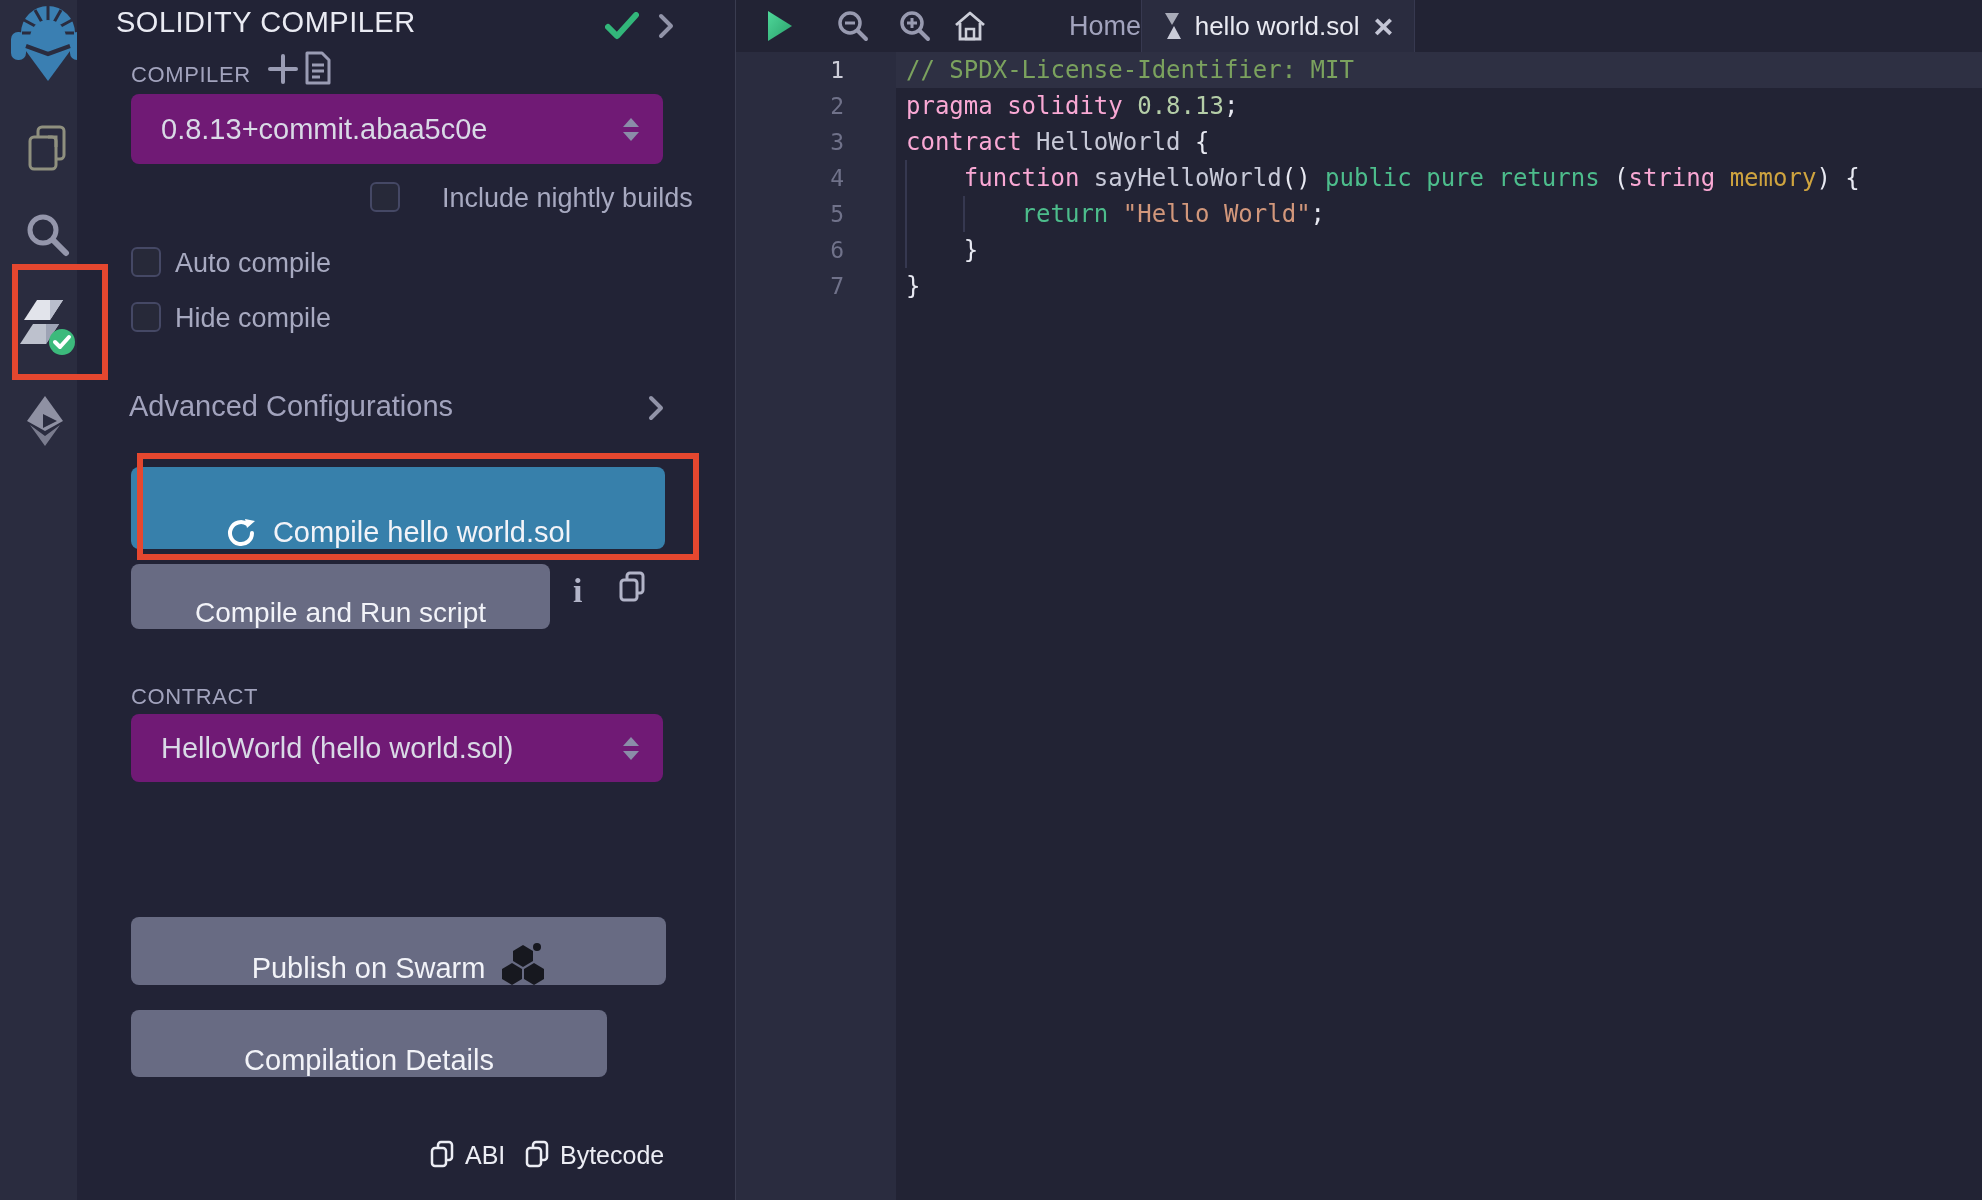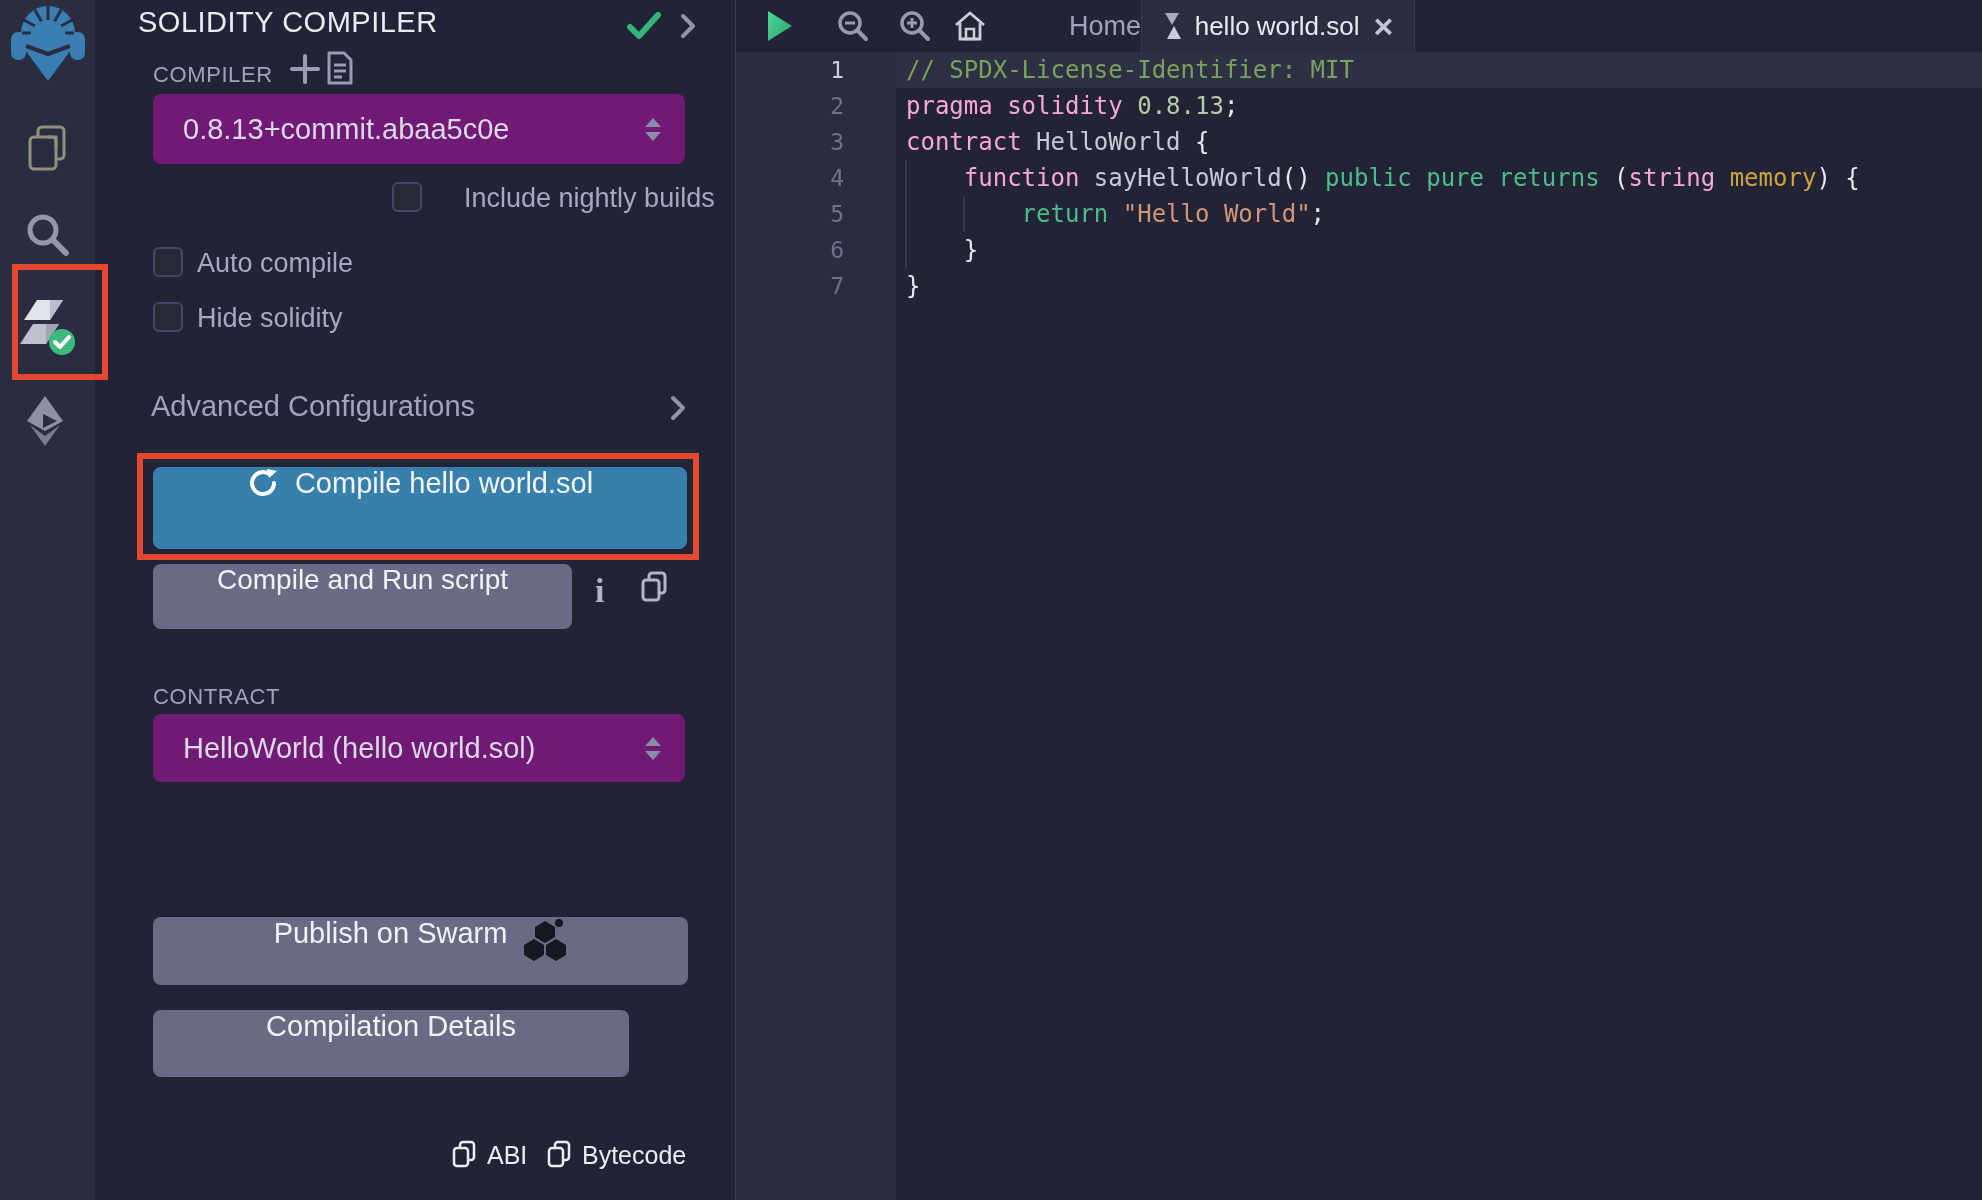--- a/index.html
+++ b/index.html
@@ -5,39 +5,39 @@
   * { margin:0; padding:0; box-sizing:border-box; }
   html,body { width:1982px; height:1200px; overflow:hidden; background:#222336;
               font-family:"Liberation Sans", sans-serif; }
 
   
   .iconbar { position:absolute; left:0; top:0; width:95px; height:1200px; background:#2a2c3f; }
   .ib-item { position:absolute; left:0; width:95px; display:flex; justify-content:center; cursor:pointer; }
   .redbox { position:absolute; border:6px solid #e5472f; z-index:30; pointer-events:none; }
 
   
-  .panel { position:absolute; left:99px; top:0; width:640px; height:1200px; background:#222336; }
+  .panel { position:absolute; left:77px; top:0; width:640px; height:1200px; background:#222336; }
   .panel-title { position:absolute; left:39px; top:6px; font-size:29px; color:#eaebf3; letter-spacing:.5px; }
   .hdr-check { position:absolute; left:528px; top:12px; }
   .hdr-chev  { position:absolute; left:581px; top:13px; }
   .seclabel { position:absolute; font-size:22px; color:#a2a3bd; letter-spacing:.6px; }
   .mini-ic { position:absolute; color:#9a9cb4; }
   .select { position:absolute; left:54px; width:532px; background:#701a75; border-radius:8px;
             display:flex; align-items:center; cursor:pointer; }
   .select .val { margin-left:30px; font-size:29px; color:#d9dae6; flex:1; white-space:nowrap; overflow:hidden; }
   .spin { margin-right:24px; display:flex; flex-direction:column; gap:5px; align-items:center; }
   .spin i { display:block; width:0; height:0; border-left:8px solid transparent; border-right:8px solid transparent; }
   .spin .up   { border-bottom:9px solid #8a8da8; }
   .spin .down { border-top:9px solid #8a8da8; }
   .cb { position:absolute; width:30px; height:30px; border:2px solid #454865; border-radius:6px; background:#272939; cursor:pointer; }
   .cb-label { position:absolute; font-size:27px; color:#a7a9c0; cursor:default; }
   .adv { position:absolute; left:52px; top:390px; font-size:29px; color:#a2a3bd; cursor:pointer; }
   .adv-chev { position:absolute; left:571px; top:395px; cursor:pointer; }
   .btn { position:absolute; left:54px; width:534px; border-radius:8px; border:none;
-         display:flex; align-items:flex-start; justify-content:center; gap:16px;
+         display:flex; align-items:flex-end; justify-content:center; gap:16px;
          font-family:"Liberation Sans",sans-serif; font-size:29px; color:#f2f3f8; cursor:pointer; }
   .btn-blue { background:#3780ab; }
   .btn-gray { background:#686b83; }
   .linkrow { position:absolute; display:flex; align-items:center; gap:10px; color:#ecedf4; font-size:25px; cursor:pointer; }
   .ipfs-badge { width:44px; height:40px; background:#5fa8a0; color:#fff; font-size:15px; font-weight:bold;
                 display:flex; align-items:center; justify-content:center;
                 clip-path:polygon(50% 0,100% 25%,100% 75%,50% 100%,0 75%,0 25%); }
 
   
   .editor { position:absolute; left:735px; top:0; right:0; bottom:0; display:flex; flex-direction:column;
@@ -164,21 +164,21 @@
       </span>
   </div>
 
   <div class="cb" style="left:293px; top:182px;"></div>
   <div class="cb-label" style="left:337px; top:183px;margin-left:28px;">Include nightly builds</div>
 
   <div class="cb" style="left:54px; top:247px;"></div>
   <div class="cb-label" style="left:98px; top:248px;">Auto compile</div>
 
   <div class="cb" style="left:54px; top:302px;"></div>
-  <div class="cb-label" style="left:98px; top:303px;">Hide solidity</div>
+  <div class="cb-label" style="left:98px; top:303px;">Hide compile</div>
 
   <div class="adv">Advanced Configurations</div>
   <div class="adv-chev">
     <svg width="16" height="26" viewBox="0 0 16 26">
       <polyline points="3,3 13,13 3,23" fill="none" stroke="#9193a8" stroke-width="4" stroke-linecap="round" stroke-linejoin="round"></polyline>
     </svg>
   </div>
 
   <button class="btn btn-blue" style="top:467px; height:82px;">
     <span>

